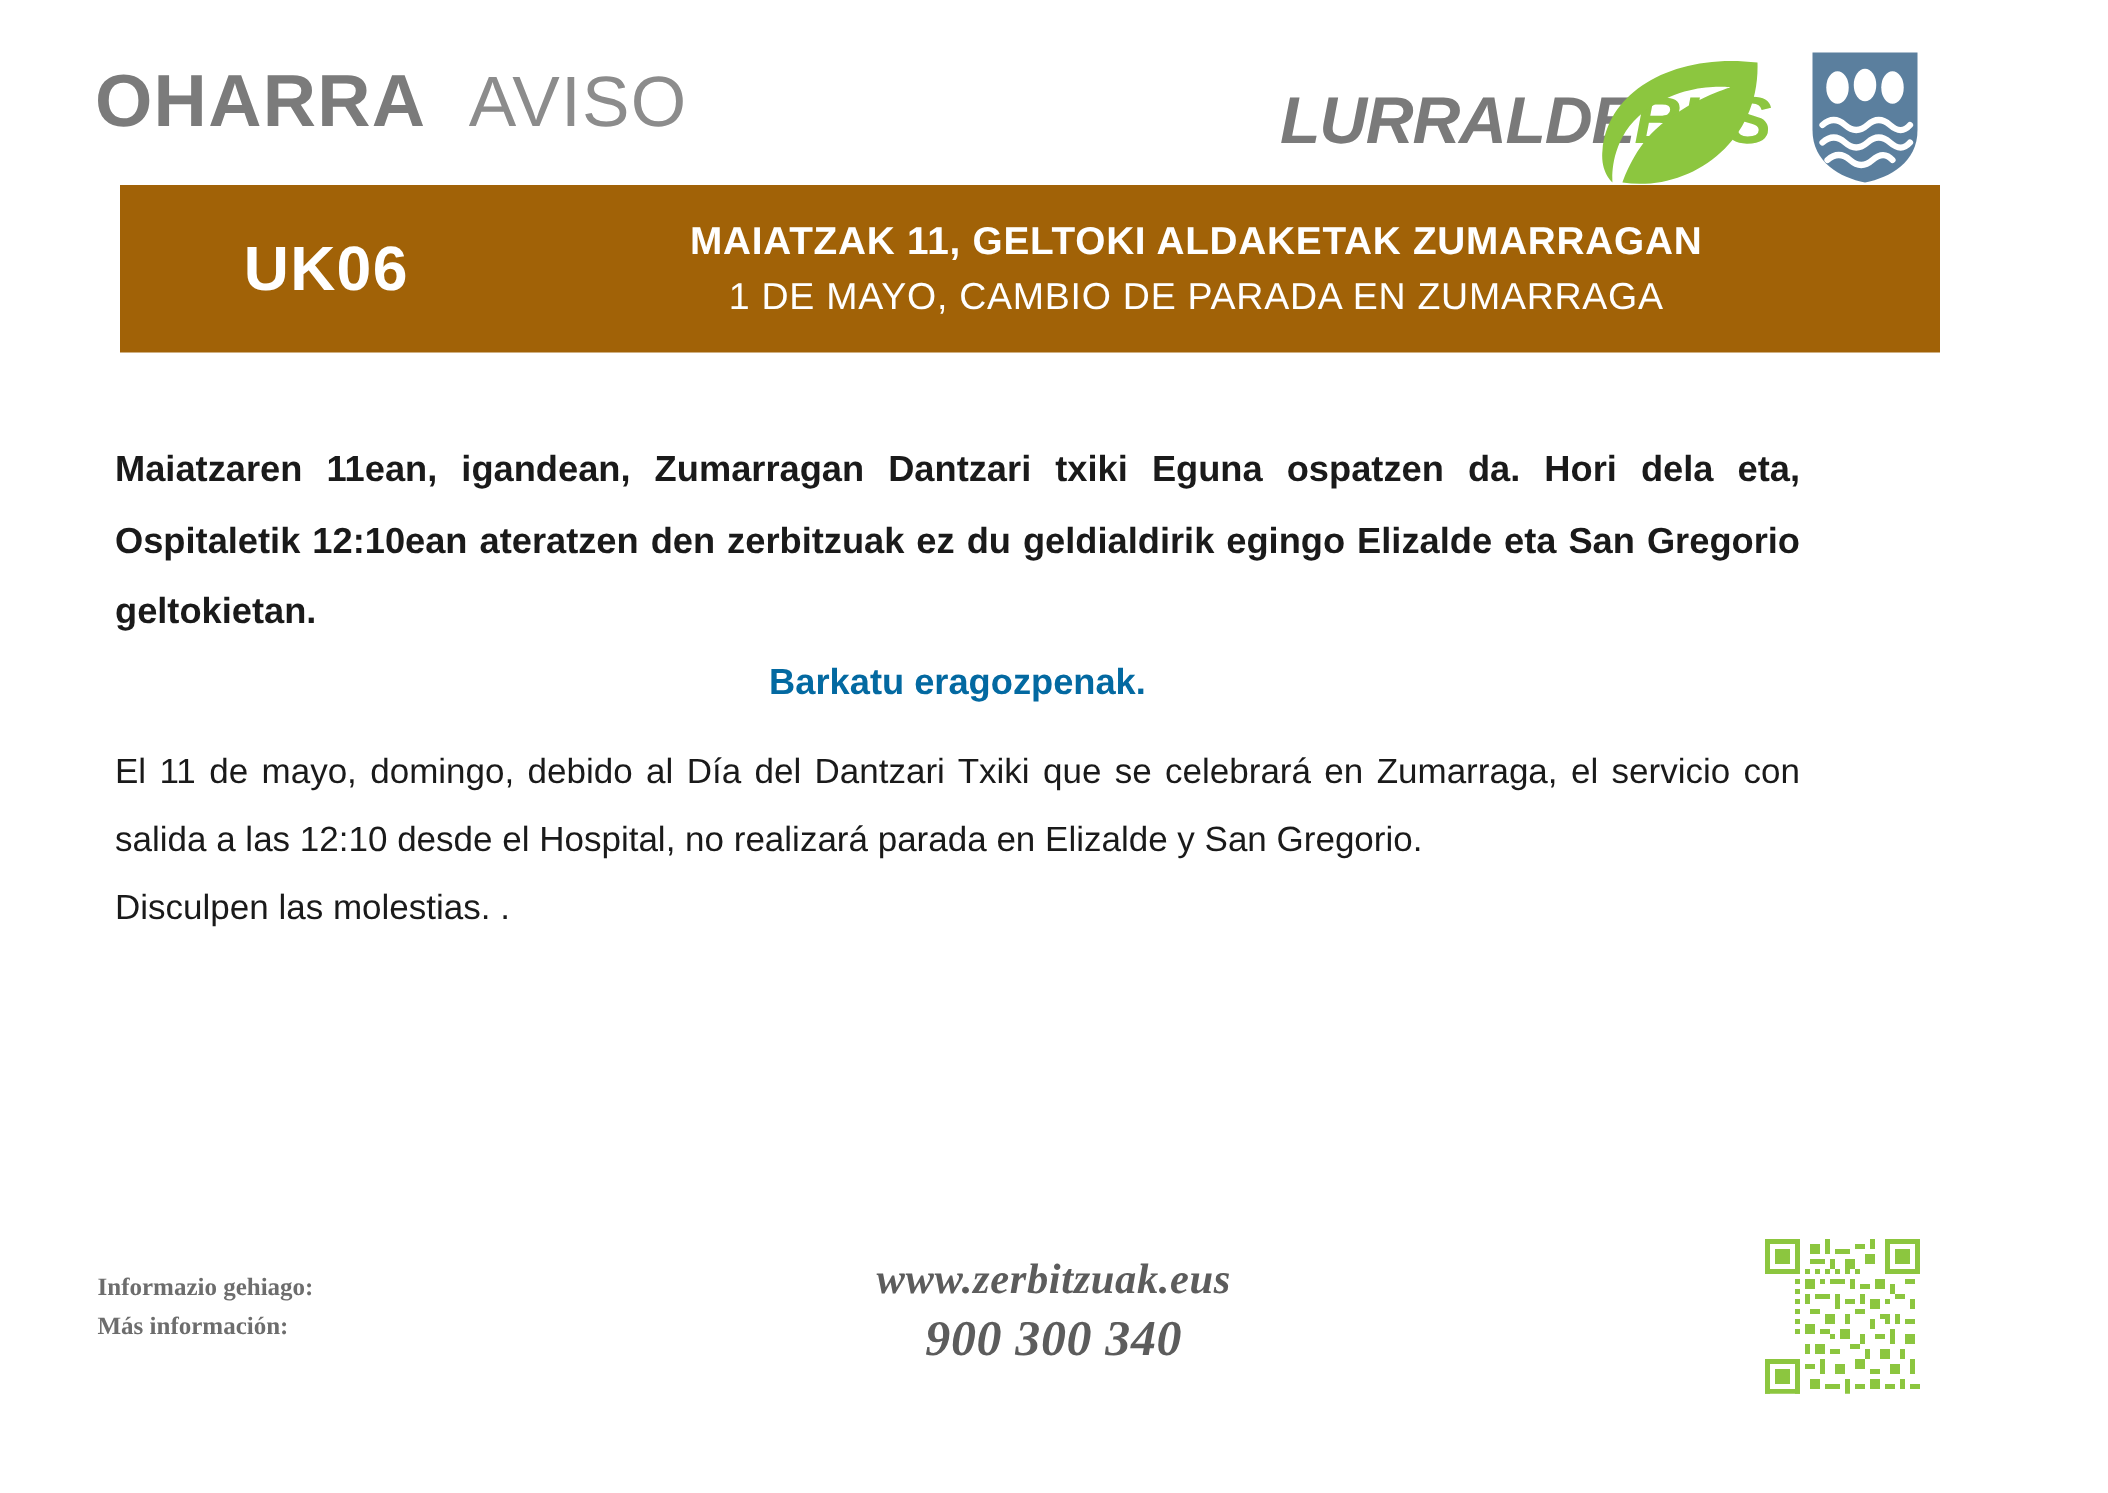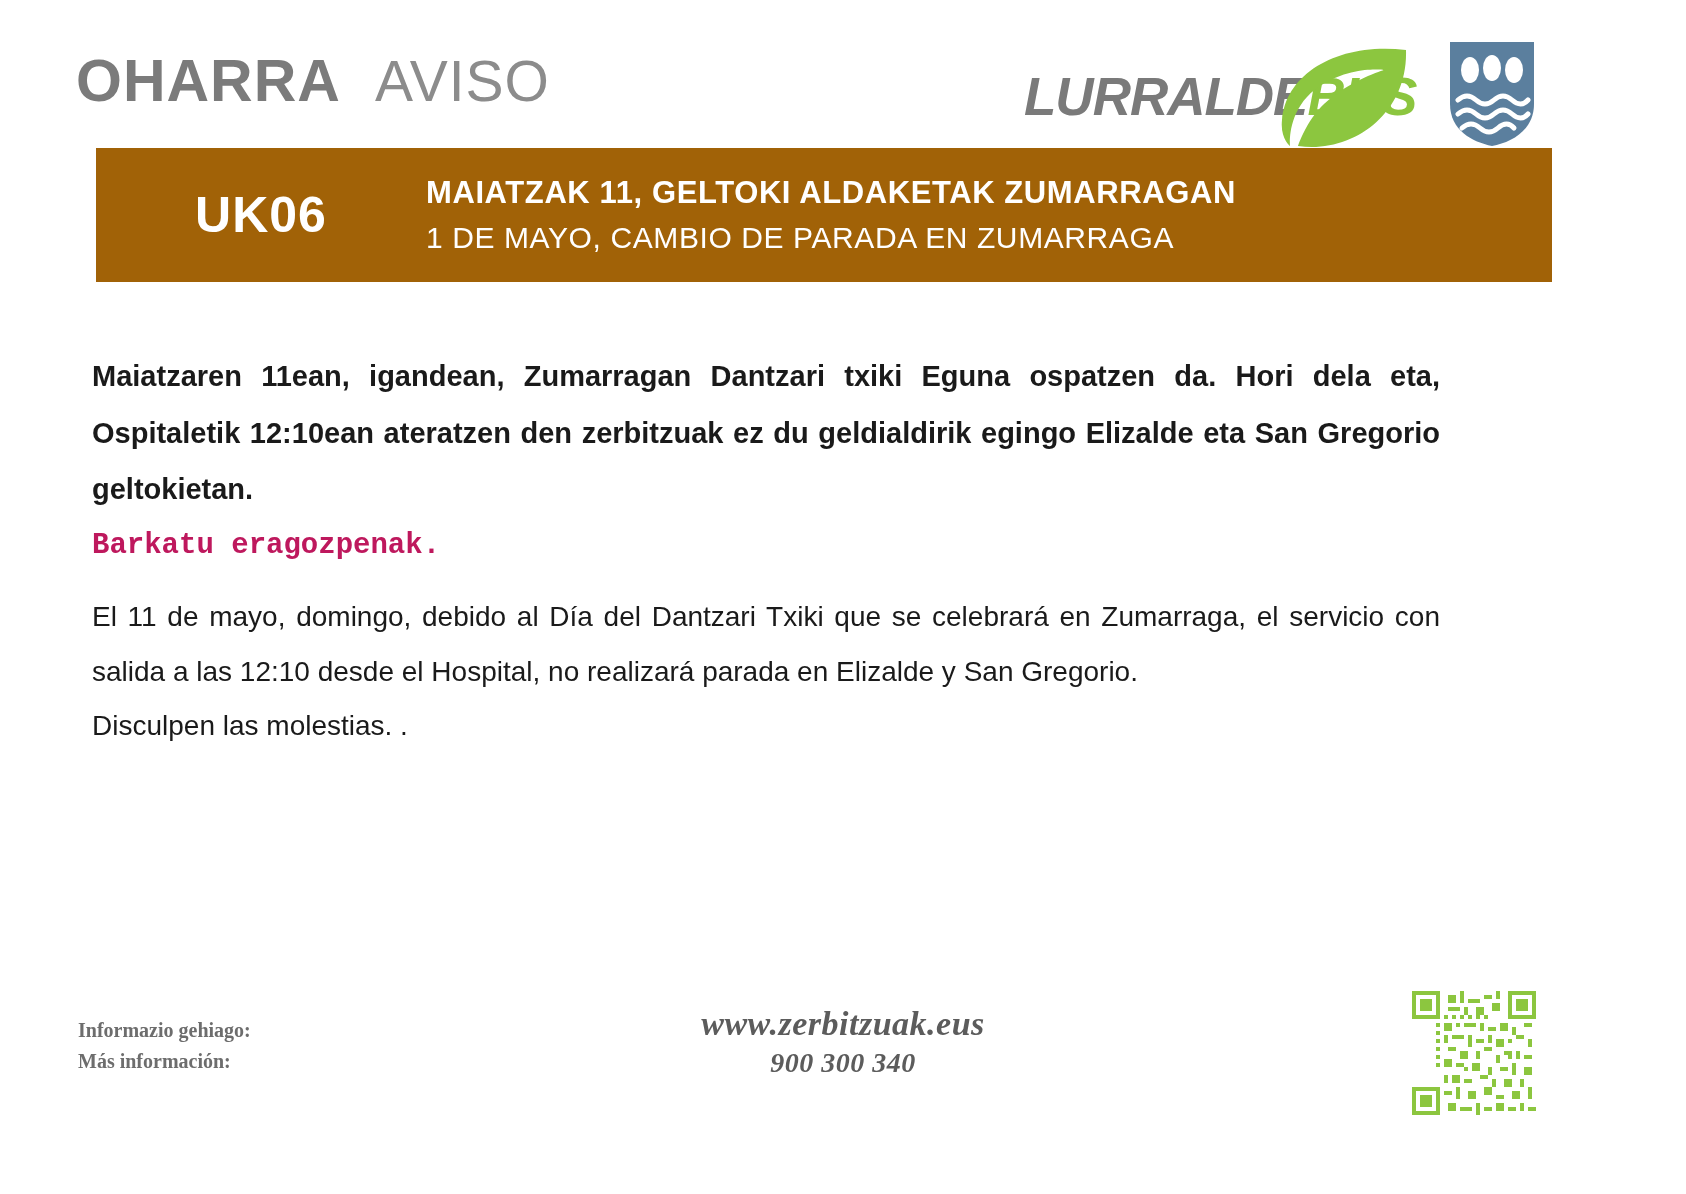--- a/index.html
+++ b/index.html
@@ -102,21 +102,21 @@
   .banner-code {
     width: 330px;
     text-align: center;
     color: #ffffff;
     font-size: 50px;
     font-weight: bold;
     letter-spacing: 1px;
   }
   .banner-lines {
     flex: 1;
-    text-align: left;
+    text-align: center;
     color: #ffffff;
     padding-right: 64px;
   }
   .banner-line1 {
     font-size: 31px;
     font-weight: bold;
     letter-spacing: 0.6px;
     line-height: 1.45;
   }
   .banner-line2 {
@@ -136,25 +136,24 @@
     font-size: 29px;
     font-weight: bold;
     color: #1a1a1a;
     line-height: 1.95;
     text-align: justify;
     margin: 0 0 0 0;
   }
   .para-eu-short {
     font-size: 29px;
     font-weight: bold;
-    color: #be185d;
+    color: #0369a1;
     line-height: 1.95;
-    text-align: left;
+    text-align: center;
     margin: 0;
-    font-family: Liberation Mono, monospace;
   }
   .para-es {
     font-size: 28px;
     font-weight: normal;
     color: #1a1a1a;
     line-height: 1.95;
     text-align: justify;
     margin: 16px 0 0 0;
   }
   .para-es-short {
@@ -191,21 +190,21 @@
     text-align: center;
     font-style: italic;
     color: #5c5c5c;
   }
   .footer-web {
     font-size: 34px;
     font-weight: bold;
     letter-spacing: 0.5px;
   }
   .footer-phone {
-    font-size: 28px;
+    font-size: 40px;
     font-weight: bold;
     letter-spacing: 0.5px;
     margin-top: 4px;
   }
   .qr {
     position: absolute;
     right: 150px;
     top: -4px;
     width: 124px;
     height: 124px;

